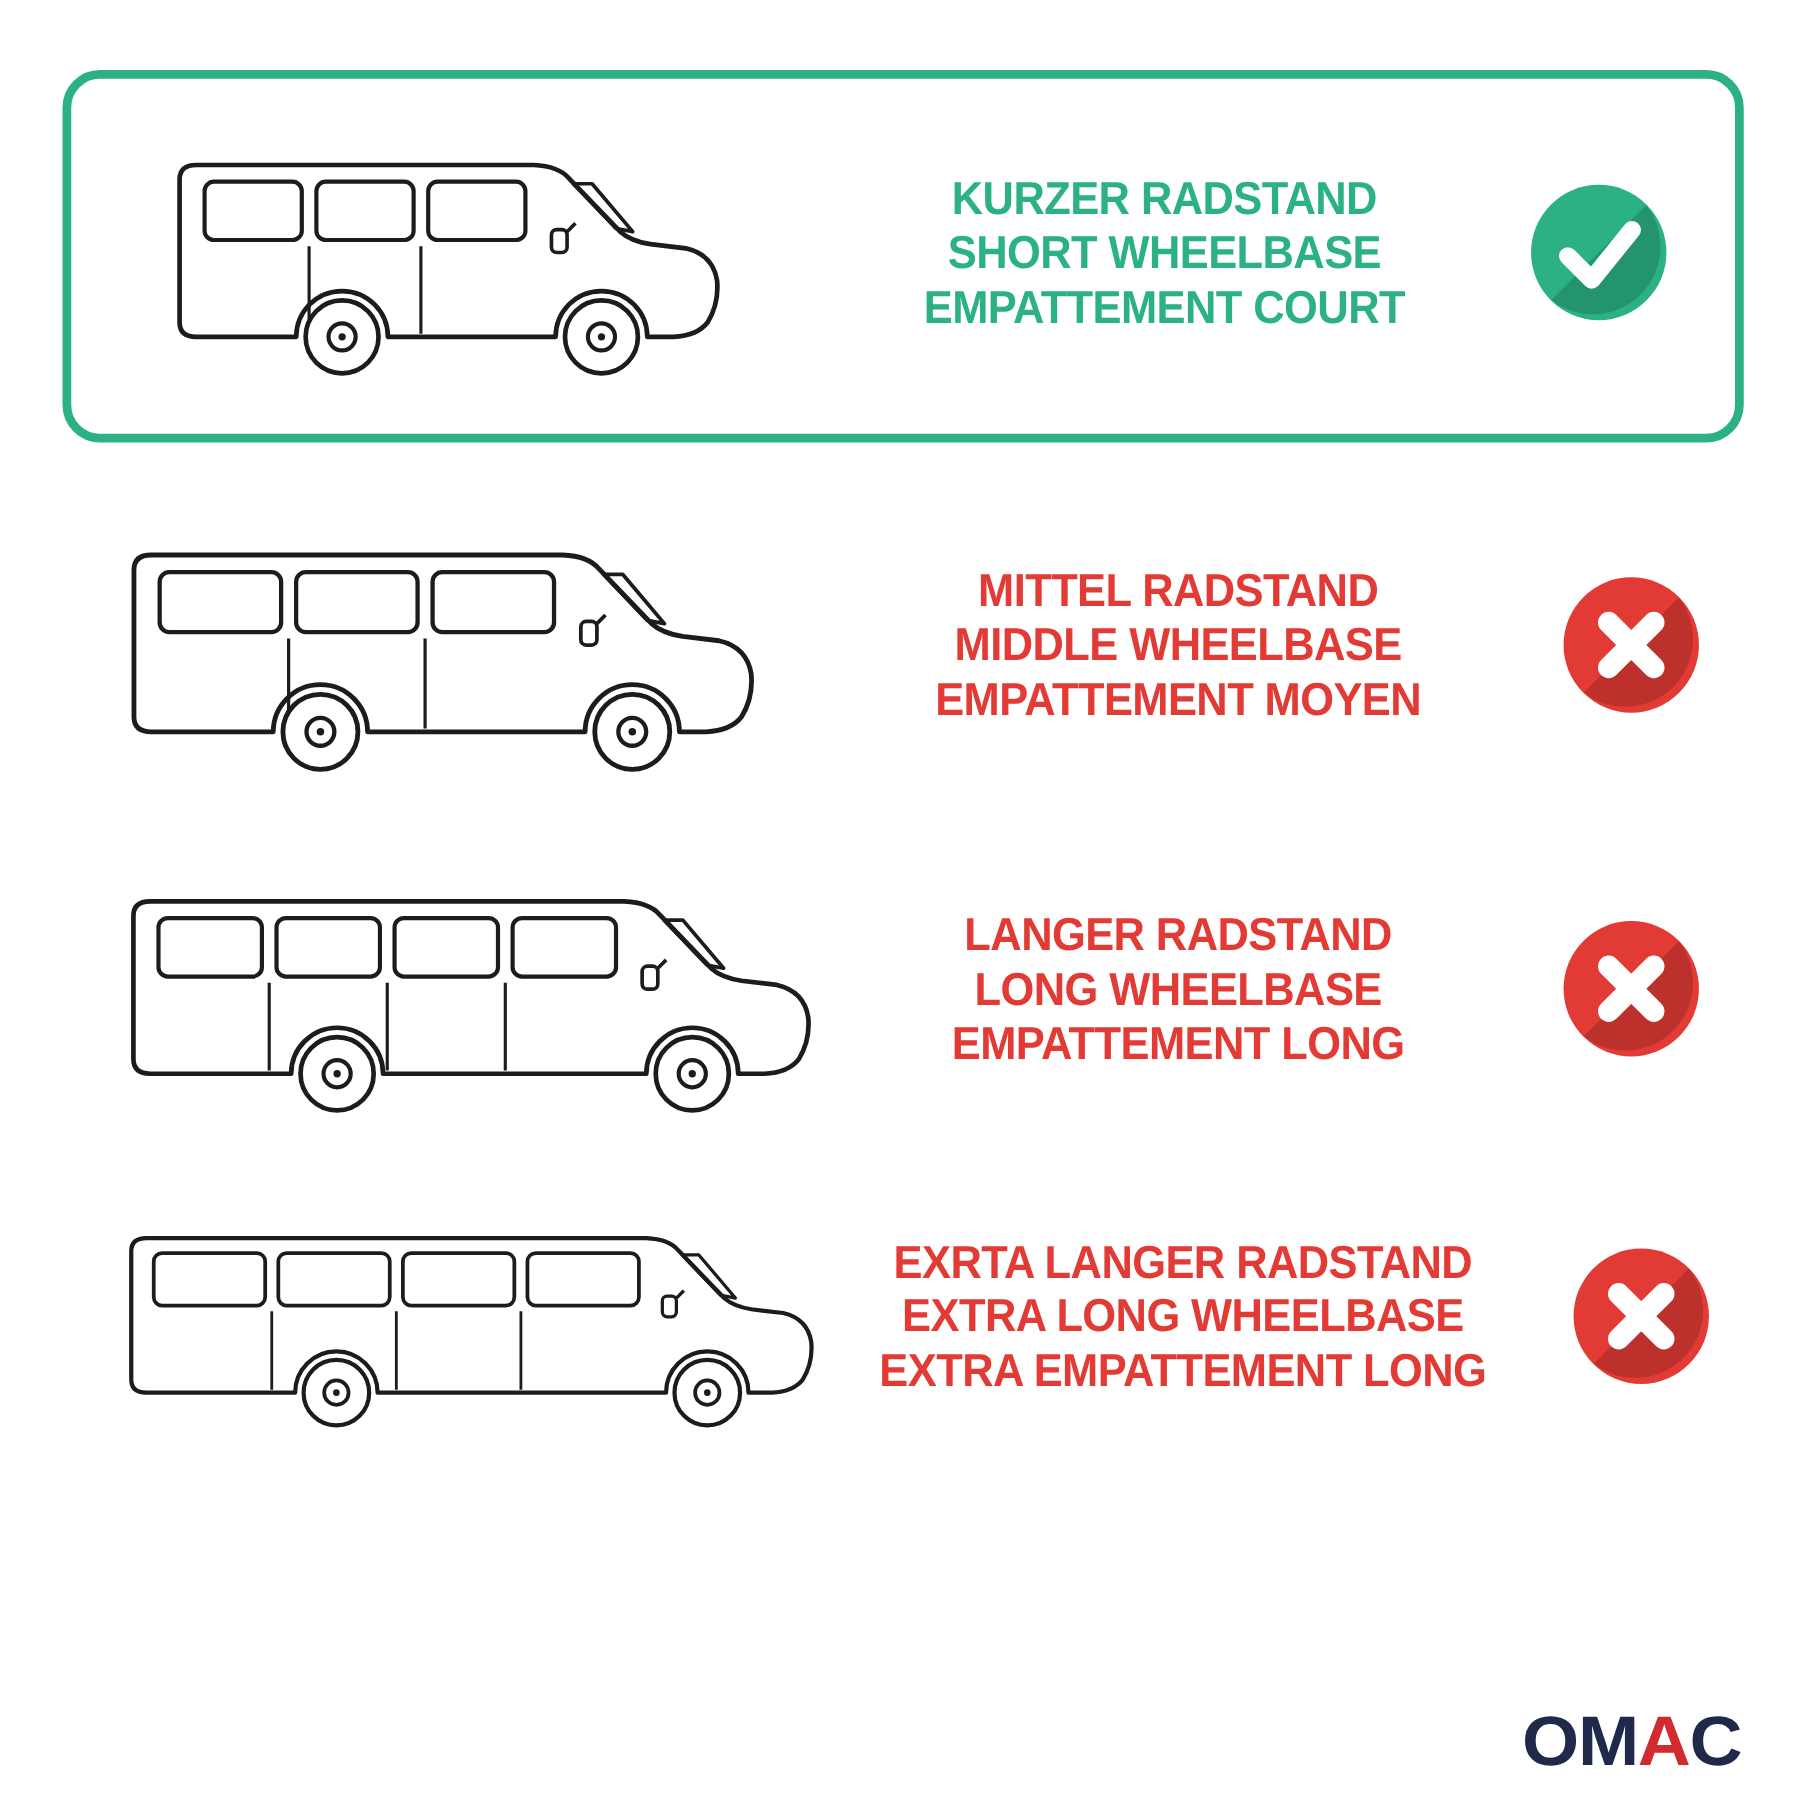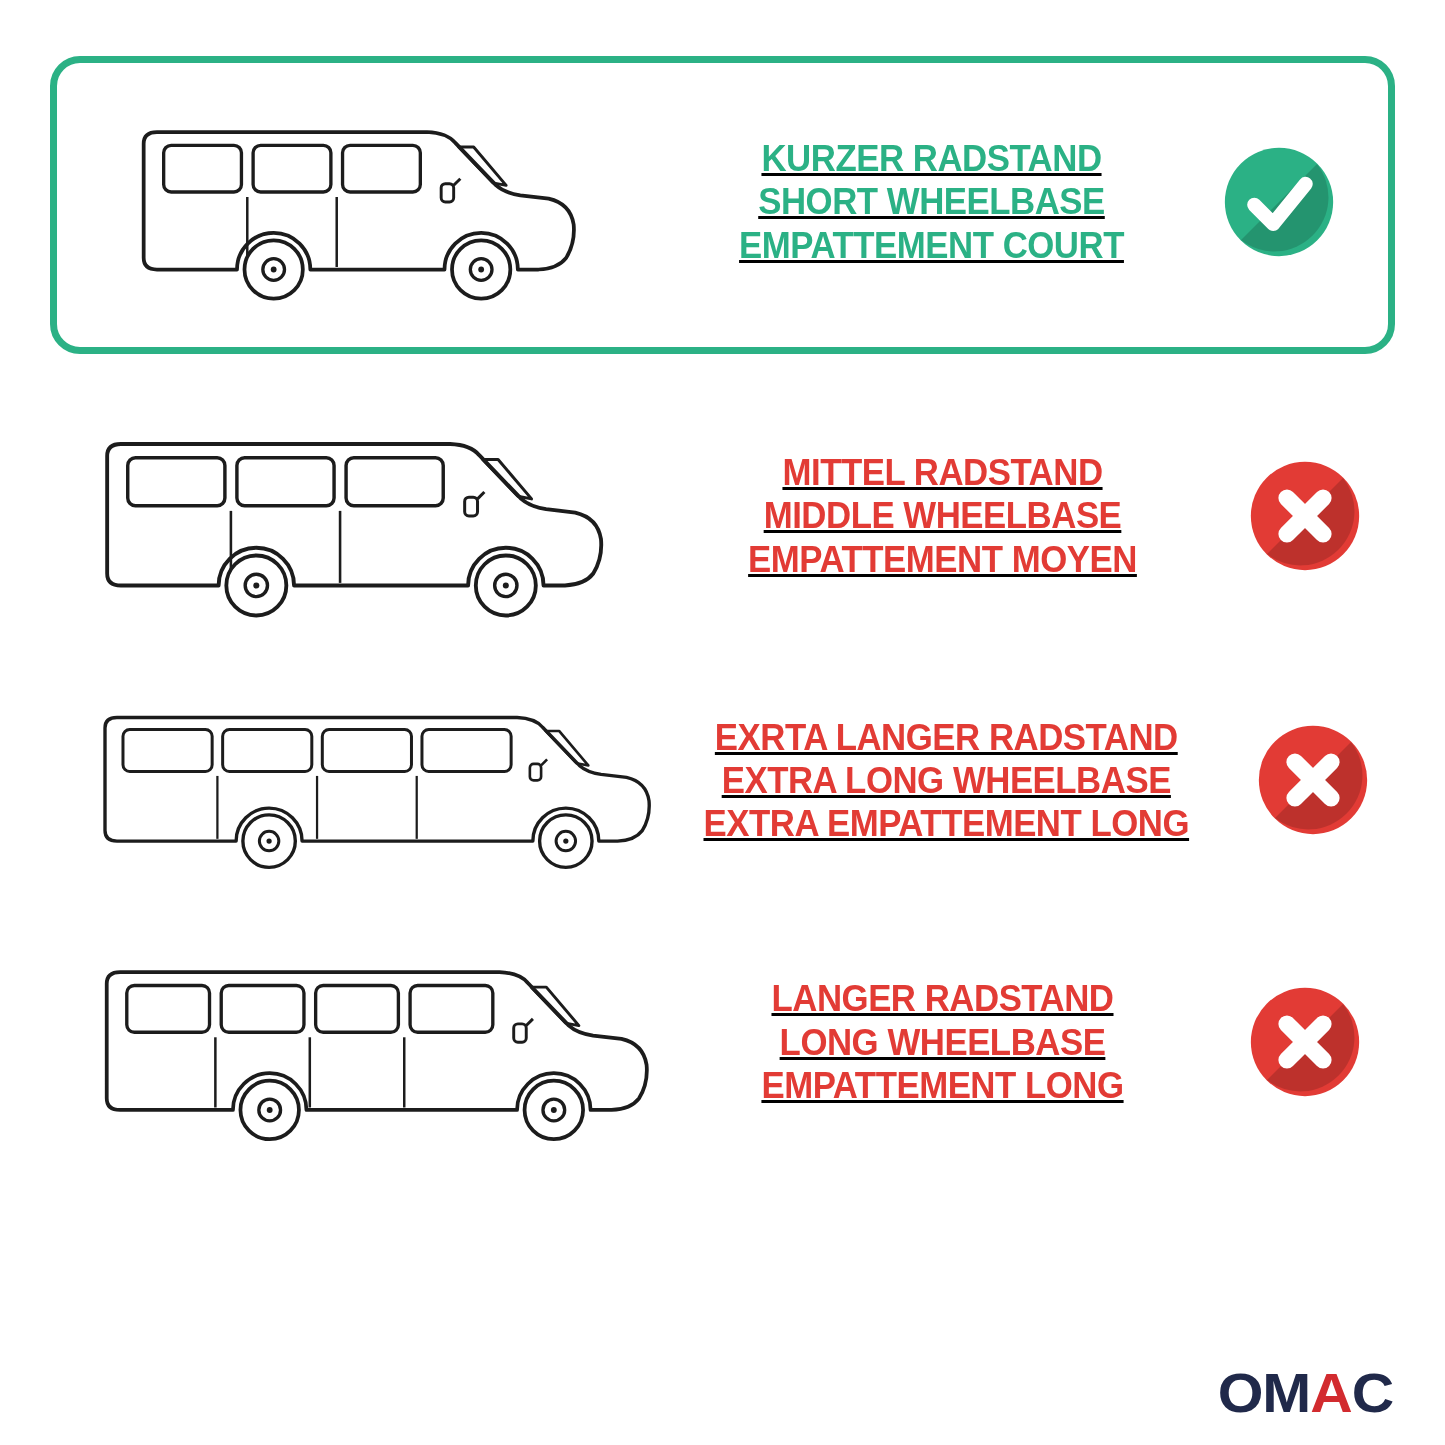--- a/index.html
+++ b/index.html
@@ -2,21 +2,21 @@
 <html style="--green: #2BB185; --red: #E23B35; --line: #1c1c1c; --logo-navy: #20294A; --logo-red: #D22B2F;"><head>
 <meta charset="utf-8">
 <style>
   html,body{margin:0;padding:0;}
   body{
     width:1445px;height:1445px;background:#ffffff;position:relative;overflow:hidden;
     font-family:"Liberation Sans", sans-serif;
   }
   .page{
     position:absolute;inset:0;box-sizing:border-box;
-    padding:56px 50px 0 50px;display:flex;flex-direction:column;text-decoration:underline;
+    padding:56px 50px 0 50px;display:flex;flex-direction:column;
   }
   .row{
     display:grid;grid-template-columns:620px 1fr 180px;align-items:center;column-gap:18px;
   }
   .option{margin-bottom:62px;}
   .option:last-of-type{margin-bottom:0;}
   .highlight{
     border:7px solid var(--green);border-radius:30px;
     padding:34px 22px 40px 30px;margin:0 0 54px 0;
   }
@@ -122,20 +122,61 @@
       <svg viewBox="0 0 120 120">
         <circle class="bg" cx="60" cy="60" r="57"></circle>
         <path class="icon-shadow" d="M100 20 A 57 57 0 0 1 20 100 Z"></path>
         <path class="glyph" d="M41 41 L79 79 M79 41 L41 79" stroke-width="18"></path>
       </svg>
     </div>
   </div>
 
   <div class="row option">
     <div class="van-wrap">
+      <svg class="van" style="width:600px" viewBox="0 0 694 252">
+          <path d="M 36 42 L 490 42 Q 514 43 524 55 L 573 106
+        Q 583 115 602 118 L 636 122 Q 662 128 666 153
+        Q 668 175 657 193 Q 647 206 624 207
+        L 599 207 A 44 44 0 0 0 511 207
+        L 259 207 A 44 44 0 0 0 171 207
+        L 36 207 Q 20 207 20 193 L 20 56 Q 20 42 36 42 Z" fill="none" stroke="#1c1c1c" stroke-width="4.5" stroke-linejoin="round"></path>
+          <path d="M 528 60 L 569 103 L 585 106 L 546 60 Z" fill="none" stroke="#1c1c1c" stroke-width="3.5" stroke-linejoin="round"></path>
+          <path d="M 530 98 L 522 106" fill="none" stroke="#1c1c1c" stroke-width="3.5"></path>
+          <rect x="507" y="104" width="15" height="22" rx="5" fill="none" stroke="#1c1c1c" stroke-width="3.5"></rect>
+          <rect x="44" y="58" width="99" height="56" rx="9" fill="none" stroke="#1c1c1c" stroke-width="4"></rect>
+          <rect x="157" y="58" width="99" height="56" rx="9" fill="none" stroke="#1c1c1c" stroke-width="4"></rect>
+          <rect x="270" y="58" width="99" height="56" rx="9" fill="none" stroke="#1c1c1c" stroke-width="4"></rect>
+          <rect x="383" y="58" width="99" height="56" rx="9" fill="none" stroke="#1c1c1c" stroke-width="4"></rect>
+          <path d="M 150 120 L 150 204" fill="none" stroke="#1c1c1c" stroke-width="3"></path>
+          <path d="M 263 120 L 263 204" fill="none" stroke="#1c1c1c" stroke-width="3"></path>
+          <path d="M 376 120 L 376 204" fill="none" stroke="#1c1c1c" stroke-width="3"></path>
+          <circle cx="215" cy="207" r="35" fill="#ffffff" stroke="#1c1c1c" stroke-width="4.5"></circle>
+          <circle cx="215" cy="207" r="13" fill="none" stroke="#1c1c1c" stroke-width="4"></circle>
+          <circle cx="215" cy="207" r="3.5" fill="#1c1c1c"></circle>
+          <circle cx="555" cy="207" r="35" fill="#ffffff" stroke="#1c1c1c" stroke-width="4.5"></circle>
+          <circle cx="555" cy="207" r="13" fill="none" stroke="#1c1c1c" stroke-width="4"></circle>
+          <circle cx="555" cy="207" r="3.5" fill="#1c1c1c"></circle>
+        </svg>
+    </div>
+    <div class="labels">
+      <div>LANGER RADSTAND</div>
+      <div>LONG WHEELBASE</div>
+      <div>EMPATTEMENT LONG</div>
+    </div>
+    <div class="icon-wrap icon-cross">
+      <svg viewBox="0 0 120 120">
+        <circle class="bg" cx="60" cy="60" r="57"></circle>
+        <path class="icon-shadow" d="M100 20 A 57 57 0 0 1 20 100 Z"></path>
+        <path class="glyph" d="M41 41 L79 79 M79 41 L41 79" stroke-width="18"></path>
+      </svg>
+    </div>
+  </div>
+
+  <div class="row option">
+    <div class="van-wrap">
       <svg class="van" style="width:665px" viewBox="0 0 774 252">
           <path d="M 36 42 L 570 42 Q 594 43 604 55 L 653 106
         Q 663 115 682 118 L 716 122 Q 742 128 746 153
         Q 748 175 737 193 Q 727 206 704 207
         L 679 207 A 44 44 0 0 0 591 207
         L 283 207 A 44 44 0 0 0 195 207
         L 36 207 Q 20 207 20 193 L 20 56 Q 20 42 36 42 Z" fill="none" stroke="#1c1c1c" stroke-width="4.5" stroke-linejoin="round"></path>
           <path d="M 608 60 L 649 103 L 665 106 L 626 60 Z" fill="none" stroke="#1c1c1c" stroke-width="3.5" stroke-linejoin="round"></path>
           <path d="M 610 98 L 602 106" fill="none" stroke="#1c1c1c" stroke-width="3.5"></path>
           <rect x="587" y="104" width="15" height="22" rx="5" fill="none" stroke="#1c1c1c" stroke-width="3.5"></rect>
@@ -161,56 +202,15 @@
     </div>
     <div class="icon-wrap icon-cross">
       <svg viewBox="0 0 120 120">
         <circle class="bg" cx="60" cy="60" r="57"></circle>
         <path class="icon-shadow" d="M100 20 A 57 57 0 0 1 20 100 Z"></path>
         <path class="glyph" d="M41 41 L79 79 M79 41 L41 79" stroke-width="18"></path>
       </svg>
     </div>
   </div>
 
-  <div class="row option">
-    <div class="van-wrap">
-      <svg class="van" style="width:600px" viewBox="0 0 694 252">
-          <path d="M 36 42 L 490 42 Q 514 43 524 55 L 573 106
-        Q 583 115 602 118 L 636 122 Q 662 128 666 153
-        Q 668 175 657 193 Q 647 206 624 207
-        L 599 207 A 44 44 0 0 0 511 207
-        L 259 207 A 44 44 0 0 0 171 207
-        L 36 207 Q 20 207 20 193 L 20 56 Q 20 42 36 42 Z" fill="none" stroke="#1c1c1c" stroke-width="4.5" stroke-linejoin="round"></path>
-          <path d="M 528 60 L 569 103 L 585 106 L 546 60 Z" fill="none" stroke="#1c1c1c" stroke-width="3.5" stroke-linejoin="round"></path>
-          <path d="M 530 98 L 522 106" fill="none" stroke="#1c1c1c" stroke-width="3.5"></path>
-          <rect x="507" y="104" width="15" height="22" rx="5" fill="none" stroke="#1c1c1c" stroke-width="3.5"></rect>
-          <rect x="44" y="58" width="99" height="56" rx="9" fill="none" stroke="#1c1c1c" stroke-width="4"></rect>
-          <rect x="157" y="58" width="99" height="56" rx="9" fill="none" stroke="#1c1c1c" stroke-width="4"></rect>
-          <rect x="270" y="58" width="99" height="56" rx="9" fill="none" stroke="#1c1c1c" stroke-width="4"></rect>
-          <rect x="383" y="58" width="99" height="56" rx="9" fill="none" stroke="#1c1c1c" stroke-width="4"></rect>
-          <path d="M 150 120 L 150 204" fill="none" stroke="#1c1c1c" stroke-width="3"></path>
-          <path d="M 263 120 L 263 204" fill="none" stroke="#1c1c1c" stroke-width="3"></path>
-          <path d="M 376 120 L 376 204" fill="none" stroke="#1c1c1c" stroke-width="3"></path>
-          <circle cx="215" cy="207" r="35" fill="#ffffff" stroke="#1c1c1c" stroke-width="4.5"></circle>
-          <circle cx="215" cy="207" r="13" fill="none" stroke="#1c1c1c" stroke-width="4"></circle>
-          <circle cx="215" cy="207" r="3.5" fill="#1c1c1c"></circle>
-          <circle cx="555" cy="207" r="35" fill="#ffffff" stroke="#1c1c1c" stroke-width="4.5"></circle>
-          <circle cx="555" cy="207" r="13" fill="none" stroke="#1c1c1c" stroke-width="4"></circle>
-          <circle cx="555" cy="207" r="3.5" fill="#1c1c1c"></circle>
-        </svg>
-    </div>
-    <div class="labels">
-      <div>LANGER RADSTAND</div>
-      <div>LONG WHEELBASE</div>
-      <div>EMPATTEMENT LONG</div>
-    </div>
-    <div class="icon-wrap icon-cross">
-      <svg viewBox="0 0 120 120">
-        <circle class="bg" cx="60" cy="60" r="57"></circle>
-        <path class="icon-shadow" d="M100 20 A 57 57 0 0 1 20 100 Z"></path>
-        <path class="glyph" d="M41 41 L79 79 M79 41 L41 79" stroke-width="18"></path>
-      </svg>
-    </div>
-  </div>
-
 </div>
 
 <div class="logo"><span>OM</span><span class="accent">A</span><span>C</span></div>
 
 </body></html>

